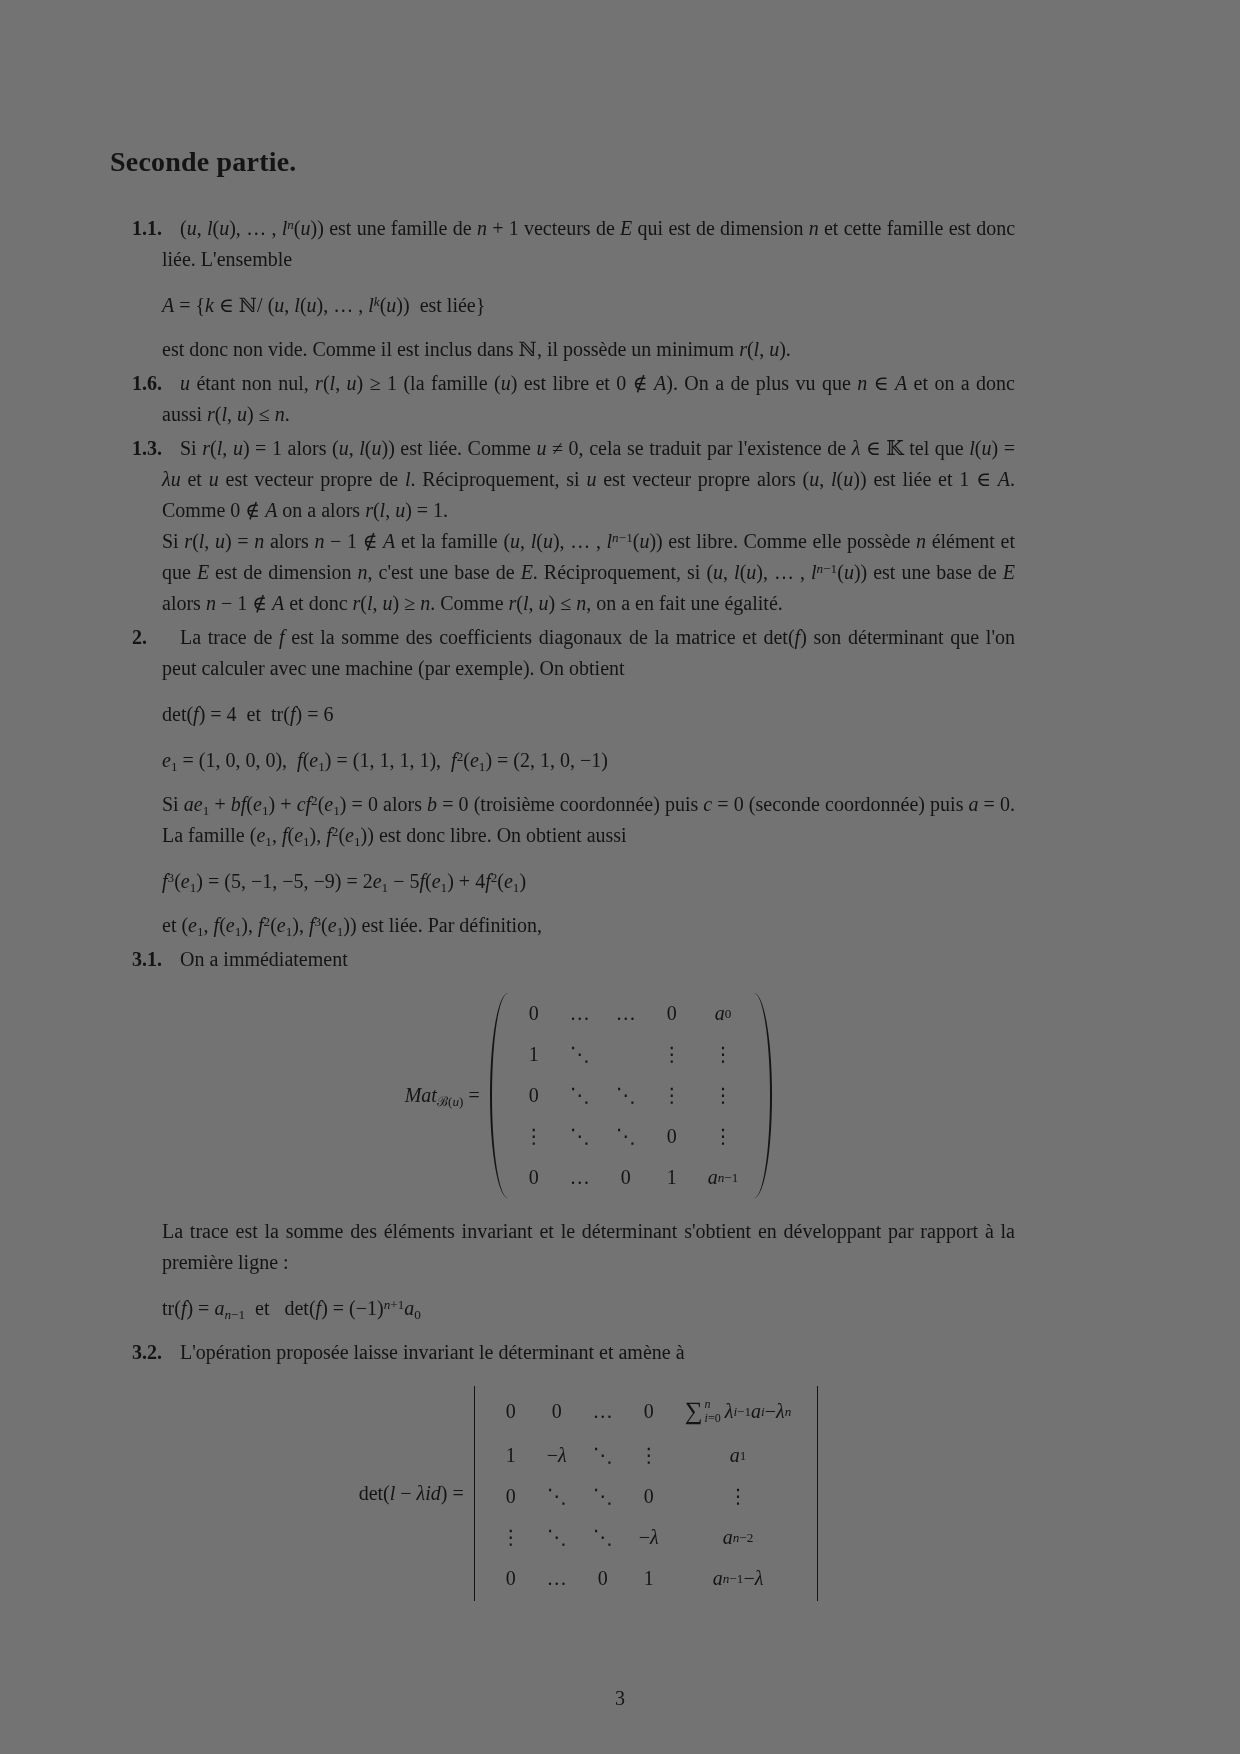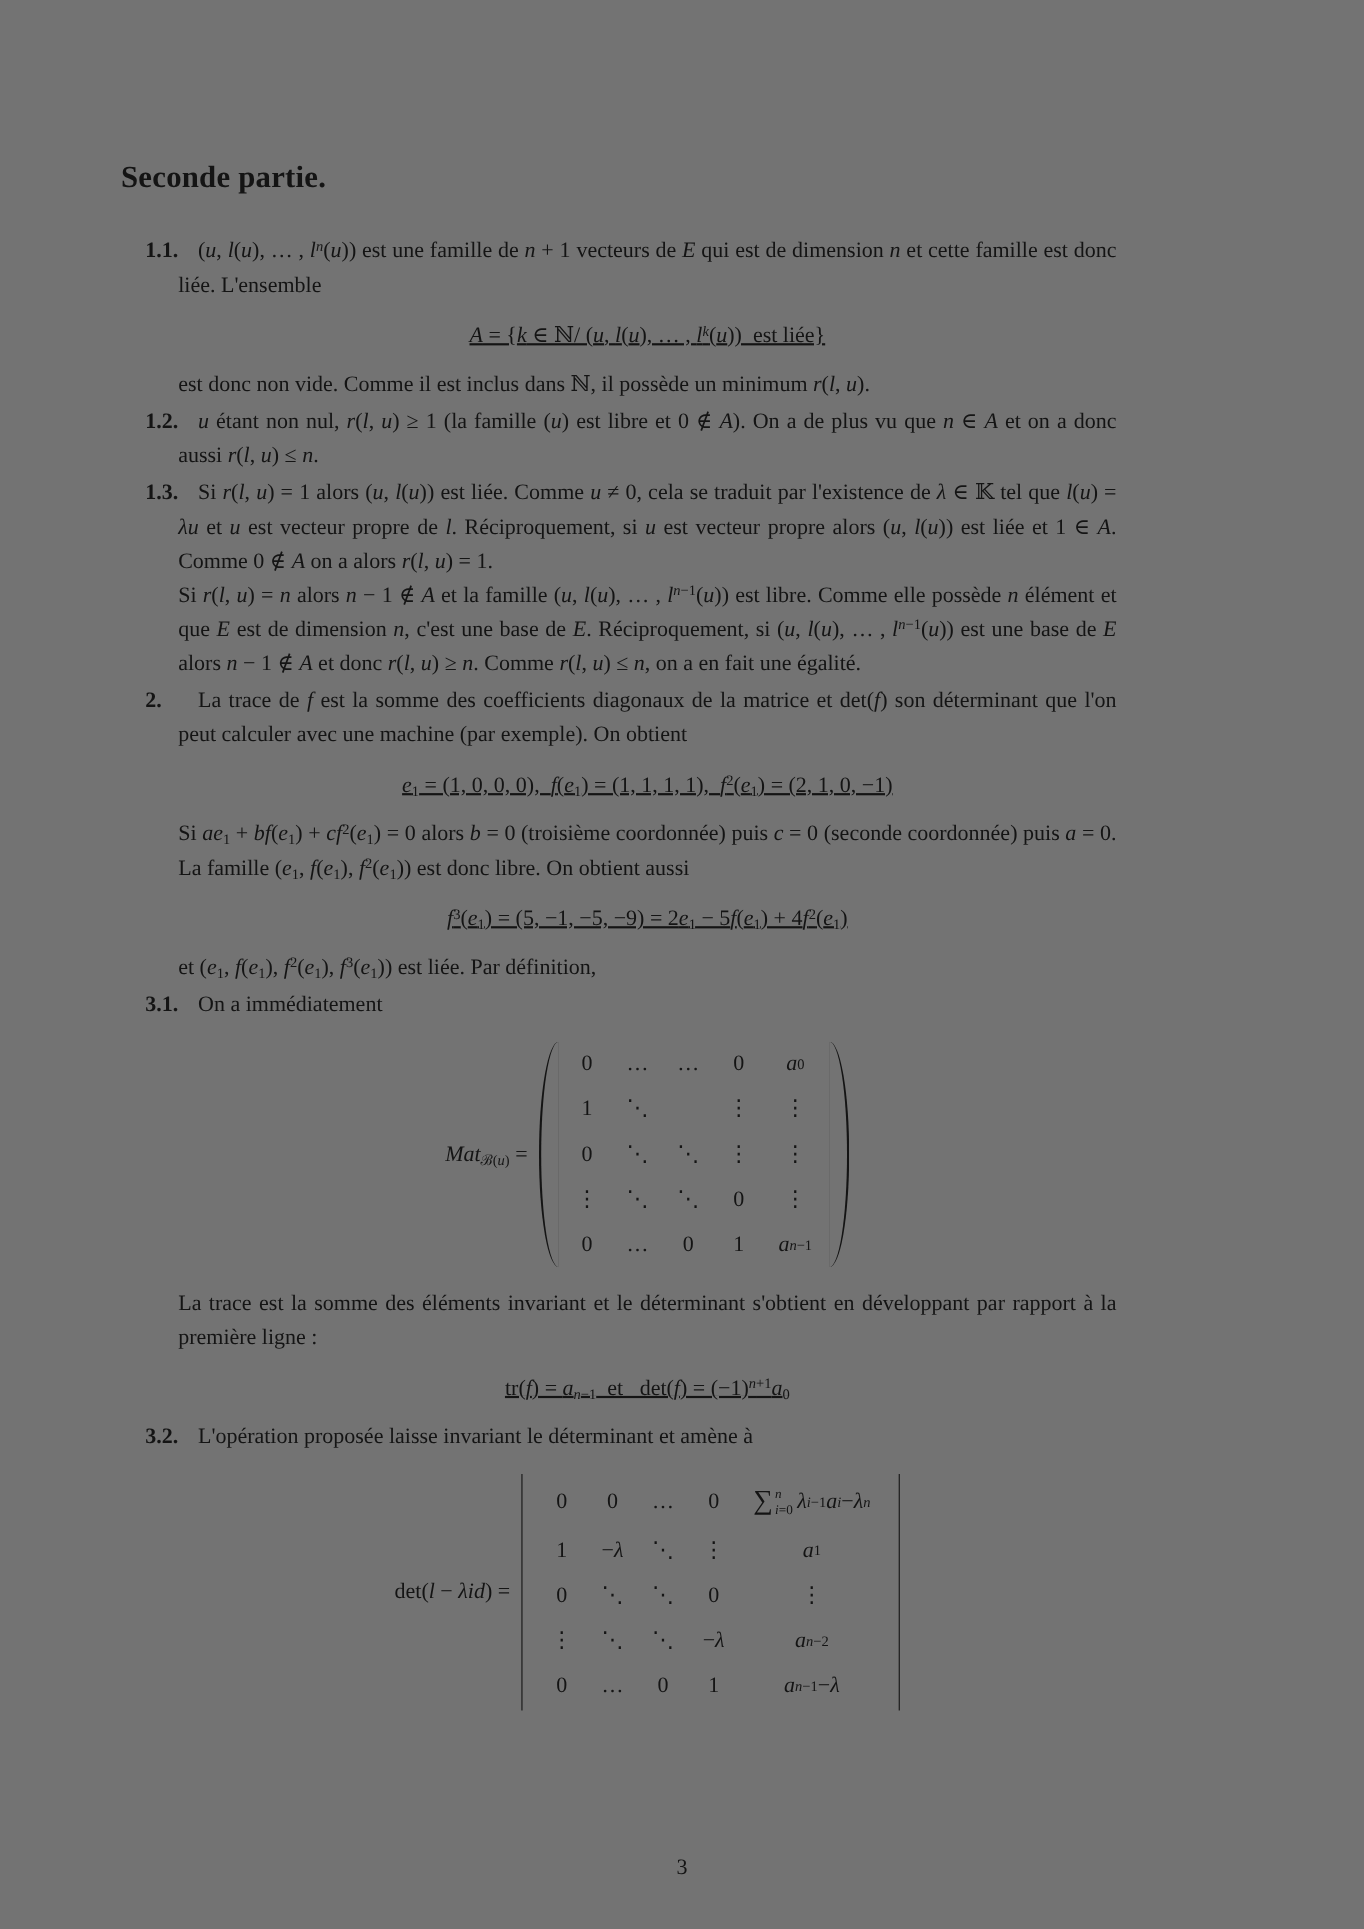--- a/index.html
+++ b/index.html
@@ -13,21 +13,21 @@
   }
   .content{
     position:absolute;top:140px;left:110px;width:905px;
     text-align:justify;
   }
   h1.title{font-size:28px;font-weight:bold;margin:0 0 30px 0;letter-spacing:.2px;}
   .item{margin:3px 0 3px 52px;}
   .item p{margin:0;}
   p.hang{text-indent:-30px;}
   .lbl{display:inline-block;min-width:40px;font-weight:bold;margin-right:8px;text-indent:0;}
-  .disp{text-align:center;text-indent:0;margin:15px 0 13px 0;text-decoration:underline;}
+  .disp{text-indent:0;margin:15px 0 13px 0;}
   sup,sub{font-size:0.66em;line-height:0;}
   sup{vertical-align:0.45em;}
   sub{vertical-align:-0.28em;}
   .mathblock{display:flex;justify-content:center;align-items:center;gap:10px;margin:18px 0;text-indent:0;}
   .mat{display:inline-flex;align-items:stretch;}
   .paren{width:16px;flex:0 0 16px;}
   .paren.l{border-left:2.2px solid #141414;border-radius:100% 0 0 100% / 50% 0 0 50%;margin-right:2px;}
   .paren.r{border-right:2.2px solid #141414;border-radius:0 100% 100% 0 / 0 50% 50% 0;margin-left:2px;}
   .mgrid{display:grid;column-gap:26px;row-gap:8px;align-items:center;justify-items:center;padding:4px 14px;}
   .mgrid .mcell{display:flex;align-items:center;justify-content:center;min-height:33px;min-width:14px;}
@@ -48,35 +48,36 @@
     <div class="item">
       <p class="hang">
         <b class="lbl">1.1.</b><span>(<i>u</i>, <i>l</i>(<i>u</i>), … , <i>l</i><sup><i>n</i></sup>(<i>u</i>)) est une famille de <i>n</i> + 1 vecteurs de <i>E</i> qui est de dimension <i>n</i> et cette famille est donc liée. L'ensemble</span>
       </p>
       <div class="disp"><i>A</i> = {<i>k</i> ∈ ℕ/ (<i>u</i>, <i>l</i>(<i>u</i>), … , <i>l</i><sup><i>k</i></sup>(<i>u</i>))&nbsp;&nbsp;est liée}</div>
       <p>est donc non vide. Comme il est inclus dans ℕ, il possède un minimum <i>r</i>(<i>l</i>, <i>u</i>).</p>
     </div>
 
     <div class="item">
       <p class="hang">
-        <b class="lbl">1.2.</b><span><i>u</i> étant non nul, <i>r</i>(<i>l</i>, <i>u</i>) ≥ 1 (la famille (<i>u</i>) est libre et 0 ∉ <i>A</i>). On a de plus vu que <i>n</i> ∈ <i>A</i> et on a donc aussi <i>r</i>(<i>l</i>, <i>u</i>) ≤ <i>n</i>.</span>
+        <b class="lbl">1.6.</b><span><i>u</i> étant non nul, <i>r</i>(<i>l</i>, <i>u</i>) ≥ 1 (la famille (<i>u</i>) est libre et 0 ∉ <i>A</i>). On a de plus vu que <i>n</i> ∈ <i>A</i> et on a donc aussi <i>r</i>(<i>l</i>, <i>u</i>) ≤ <i>n</i>.</span>
       </p>
     </div>
 
     <div class="item">
       <p class="hang">
         <b class="lbl">1.3.</b><span>Si <i>r</i>(<i>l</i>, <i>u</i>) = 1 alors (<i>u</i>, <i>l</i>(<i>u</i>)) est liée. Comme <i>u</i> ≠ 0, cela se traduit par l'existence de <i>λ</i> ∈ 𝕂 tel que <i>l</i>(<i>u</i>) = <i>λu</i> et <i>u</i> est vecteur propre de <i>l</i>. Réciproquement, si <i>u</i> est vecteur propre alors (<i>u</i>, <i>l</i>(<i>u</i>)) est liée et 1 ∈ <i>A</i>. Comme 0 ∉ <i>A</i> on a alors <i>r</i>(<i>l</i>, <i>u</i>) = 1.</span>
       </p>
       <p>Si <i>r</i>(<i>l</i>, <i>u</i>) = <i>n</i> alors <i>n</i> − 1 ∉ <i>A</i> et la famille (<i>u</i>, <i>l</i>(<i>u</i>), … , <i>l</i><sup><i>n</i>−1</sup>(<i>u</i>)) est libre. Comme elle possède <i>n</i> élément et que <i>E</i> est de dimension <i>n</i>, c'est une base de <i>E</i>. Réciproquement, si (<i>u</i>, <i>l</i>(<i>u</i>), … , <i>l</i><sup><i>n</i>−1</sup>(<i>u</i>)) est une base de <i>E</i> alors <i>n</i> − 1 ∉ <i>A</i> et donc <i>r</i>(<i>l</i>, <i>u</i>) ≥ <i>n</i>. Comme <i>r</i>(<i>l</i>, <i>u</i>) ≤ <i>n</i>, on a en fait une égalité.</p>
     </div>
 
     <div class="item">
       <p class="hang">
         <b class="lbl">2.</b><span>La trace de <i>f</i> est la somme des coefficients diagonaux de la matrice et det(<i>f</i>) son déterminant que l'on peut calculer avec une machine (par exemple). On obtient</span>
       </p>
+      <div class="disp">det(<i>f</i>) = 4&nbsp;&nbsp;et&nbsp;&nbsp;tr(<i>f</i>) = 6</div>
       <div class="disp"><i>e</i><sub>1</sub> = (1, 0, 0, 0),&nbsp;&nbsp;<i>f</i>(<i>e</i><sub>1</sub>) = (1, 1, 1, 1),&nbsp;&nbsp;<i>f</i><sup>2</sup>(<i>e</i><sub>1</sub>) = (2, 1, 0, −1)</div>
       <p>Si <i>ae</i><sub>1</sub> + <i>bf</i>(<i>e</i><sub>1</sub>) + <i>cf</i><sup>2</sup>(<i>e</i><sub>1</sub>) = 0 alors <i>b</i> = 0 (troisième coordonnée) puis <i>c</i> = 0 (seconde coordonnée) puis <i>a</i> = 0. La famille (<i>e</i><sub>1</sub>, <i>f</i>(<i>e</i><sub>1</sub>), <i>f</i><sup>2</sup>(<i>e</i><sub>1</sub>)) est donc libre. On obtient aussi</p>
       <div class="disp"><i>f</i><sup>3</sup>(<i>e</i><sub>1</sub>) = (5, −1, −5, −9) = 2<i>e</i><sub>1</sub> − 5<i>f</i>(<i>e</i><sub>1</sub>) + 4<i>f</i><sup>2</sup>(<i>e</i><sub>1</sub>)</div>
       <p>et (<i>e</i><sub>1</sub>, <i>f</i>(<i>e</i><sub>1</sub>), <i>f</i><sup>2</sup>(<i>e</i><sub>1</sub>), <i>f</i><sup>3</sup>(<i>e</i><sub>1</sub>)) est liée. Par définition,</p>
     </div>
 
     <div class="item">
       <p class="hang">
         <b class="lbl">3.1.</b><span>On a immédiatement</span>
       </p>

